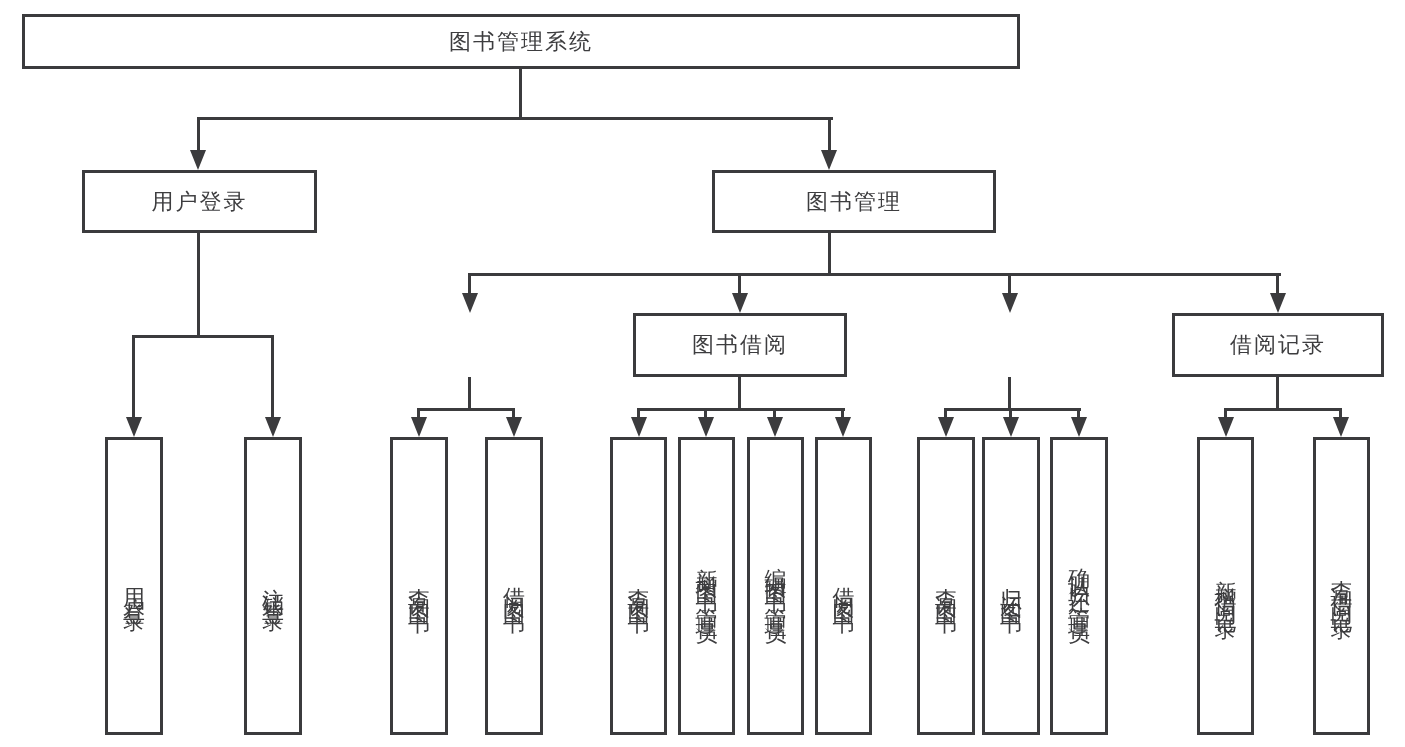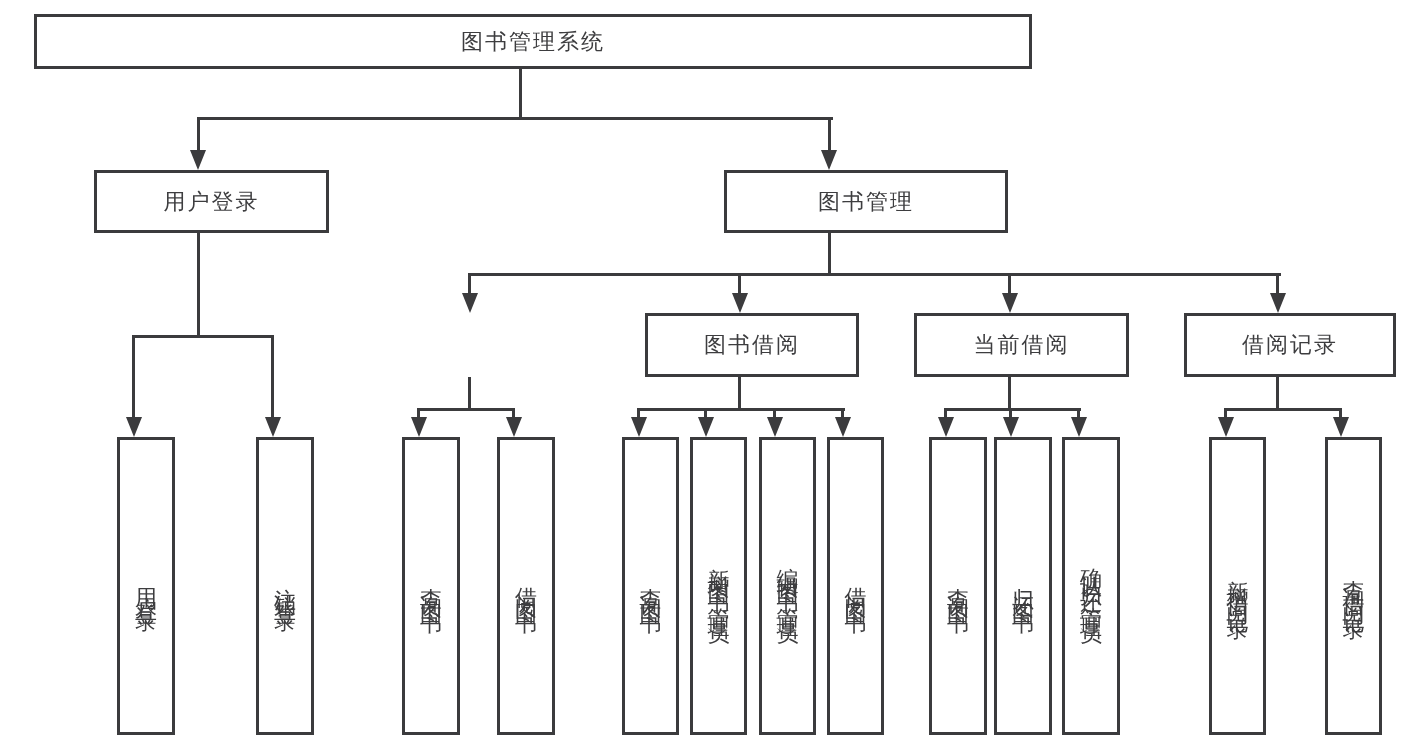--- a/index.html
+++ b/index.html
@@ -19,21 +19,20 @@
     overflow: hidden;
   }
   .box {
     position: absolute;
     background: var(--background);
     border: 3px solid var(--line);
     color: var(--text);
     display: flex;
     align-items: center;
     justify-content: center;
-    margin-left: 12px;
   }
   .hbox {
     font-size: 22px;
     letter-spacing: 2px;
     white-space: nowrap;
   }
   .vbox {
     writing-mode: vertical-rl;
     text-orientation: mixed;
     font-size: 22px;
@@ -123,21 +122,20 @@
   <div class="arrow" style="left:1218px;top:417px"></div>
   <div class="vline" style="left:1339px;top:408px;height:11px"></div>
   <div class="arrow" style="left:1333px;top:417px"></div>
 
   <div class="box hbox" style="left:22px;top:14px;width:998px;height:55px">图书管理系统</div>
 
   <div class="box hbox" style="left:82px;top:170px;width:235px;height:63px">用户登录</div>
   <div class="box hbox" style="left:712px;top:170px;width:284px;height:63px">图书管理</div>
 
   <div class="box hbox" style="left:633px;top:313px;width:214px;height:64px">图书借阅</div>
-  <div class="box hbox" style="left:902px;top:313px;width:215px;height:64px">当前借阅</div>
   <div class="box hbox" style="left:1172px;top:313px;width:212px;height:64px">借阅记录</div>
 
   <div class="box vbox" style="left:105px;top:437px;width:58px;height:298px">用户登录</div>
   <div class="box vbox" style="left:244px;top:437px;width:58px;height:298px">注销登录</div>
 
   <div class="box vbox" style="left:390px;top:437px;width:58px;height:298px">查询图书</div>
   <div class="box vbox" style="left:485px;top:437px;width:58px;height:298px">借阅图书</div>
 
   <div class="box vbox" style="left:610px;top:437px;width:57px;height:298px">查询图书</div>
   <div class="box vbox" style="left:678px;top:437px;width:57px;height:298px">新增图书（管理员）</div>

